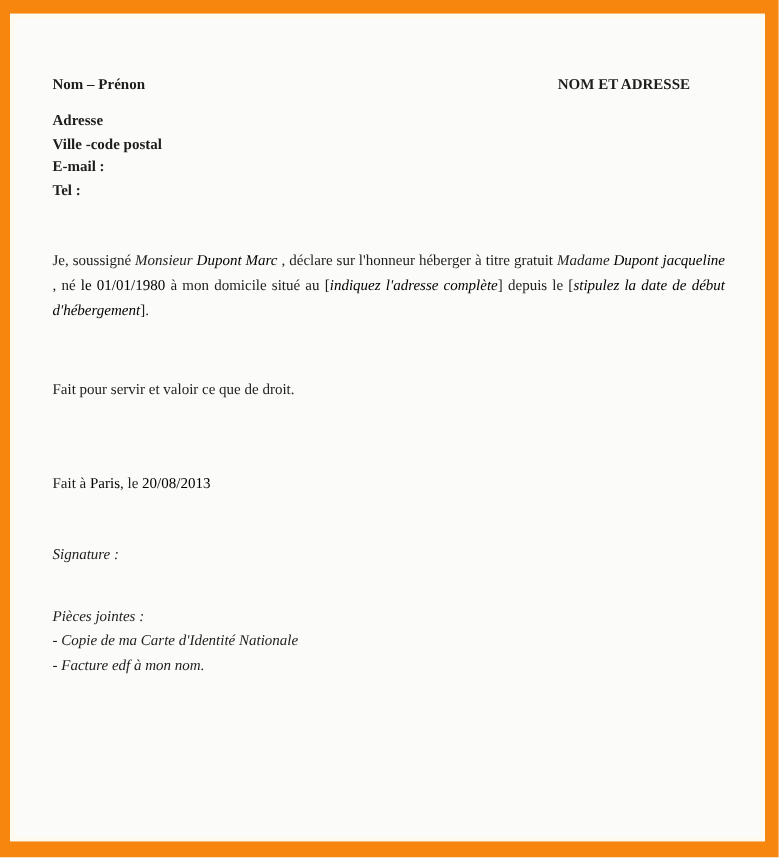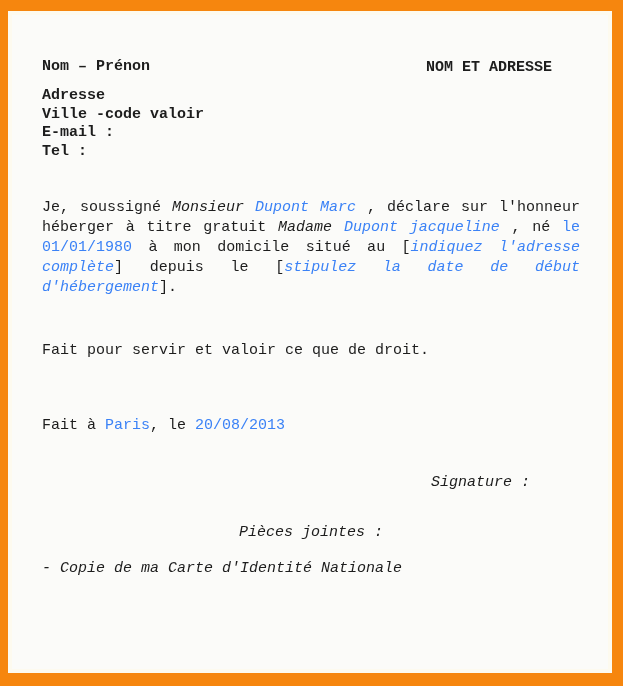--- a/index.html
+++ b/index.html
@@ -17,70 +17,70 @@
   .paper {
     box-sizing: border-box;
     width: 100%; height: 100%;
     background: #fbfbf9;
     border: 4px solid #fdfaef;
   }
   .content {
     box-sizing: border-box;
     height: 100%;
     padding: 43px 28px 0 30px;
-    font-size: 15px;
+    font-size: 12px;
     color: #1d1d1d;
     line-height: 18px;
-    font-family: Liberation Mono, monospace;
   }
   .header-row { display: flex; justify-content: space-between; }
   .sender-name { font-weight: bold; }
   .recipient { font-weight: bold; line-height: 19px; margin-right: 28px; }
   .address-block { font-weight: bold; margin-top: 10px; line-height: 18.5px; }
   .subject { font-weight: bold; margin-top: 60px; }
   .bodypara { margin: 37px 0 0 0; text-align: justify; line-height: 20px; }
-  .red { color: #3b82f6; }
+  .red { color: #000000; }
   .it { font-style: italic; margin-top: 36px; }
   .closing { margin-top: 44px; }
   .dateline { margin-top: 57px; }
-  .signature { margin-top: 39px; text-align: right; margin-right: 50px; font-style: italic; }
-  .attach-title { margin-top: 32px; font-style: italic; text-align: center; }
-  .attach-list { margin-top: 17px; font-style: italic; line-height: 20px; }
+  .signature { margin-top: 39px; text-align: left; margin-right: 50px; font-style: italic; }
+  .attach-title { margin-top: 32px; font-style: italic; }
+  .attach-list { font-style: italic; line-height: 20px; }
 </style>
 </head>
 <body>
 
 <div class="frame">
   <div class="paper">
     <div class="content">
 
       <div class="header-row">
         <div class="sender-name">Nom – Prénon</div>
         <div class="recipient">
           <div>NOM ET ADRESSE</div>
         </div>
       </div>
 
       <div class="address-block">
         <div>Adresse</div>
-        <div>Ville -code valoir</div>
+        <div>Ville -code postal</div>
         <div>E-mail :</div>
         <div>Tel :</div>
       </div>
 
 
       <p class="bodypara"><span>Je, soussigné </span><span class="it">Monsieur </span><span class="it red">Dupont Marc</span><span> , déclare sur l'honneur héberger à titre gratuit </span><span class="it">Madame </span><span class="it red">Dupont jacqueline</span><span> , né </span><span class="red">le 01/01/1980</span><span> à mon domicile situé au [</span><span class="it red">indiquez l'adresse complète</span><span>] depuis le [</span><span class="it red">stipulez la date de début d'hébergement</span><span>].</span></p>
 
       <div class="closing">Fait pour servir et valoir ce que de droit.</div>
 
       <div class="dateline"><span>Fait à </span><span class="red">Paris</span><span>, le </span><span class="red">20/08/2013</span></div>
 
       <div class="signature">Signature :</div>
 
       <div class="attach-title">Pièces jointes :</div>
 
       <div class="attach-list">
         <div>- Copie de ma Carte d'Identité Nationale</div>
+        <div>- Facture edf à mon nom.</div>
       </div>
 
     </div>
   </div>
 </div>
 
 </body></html>

